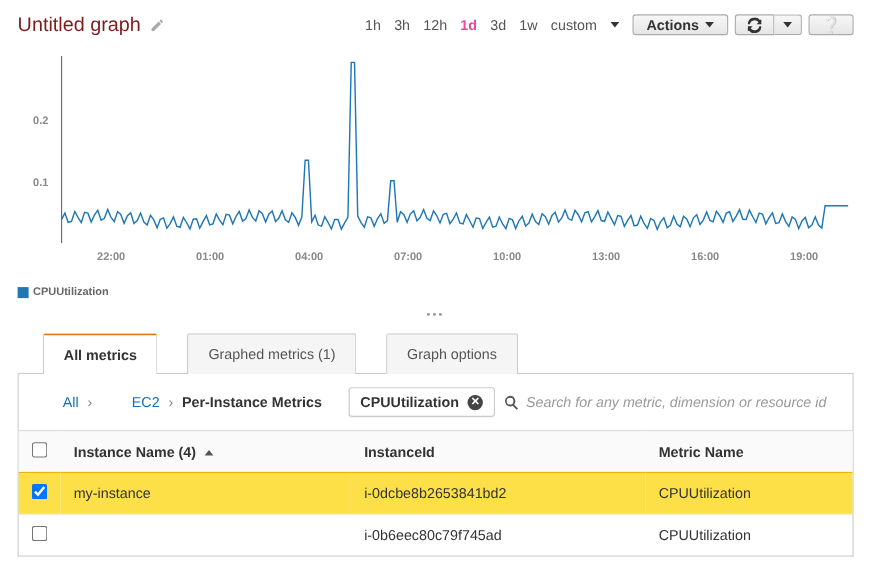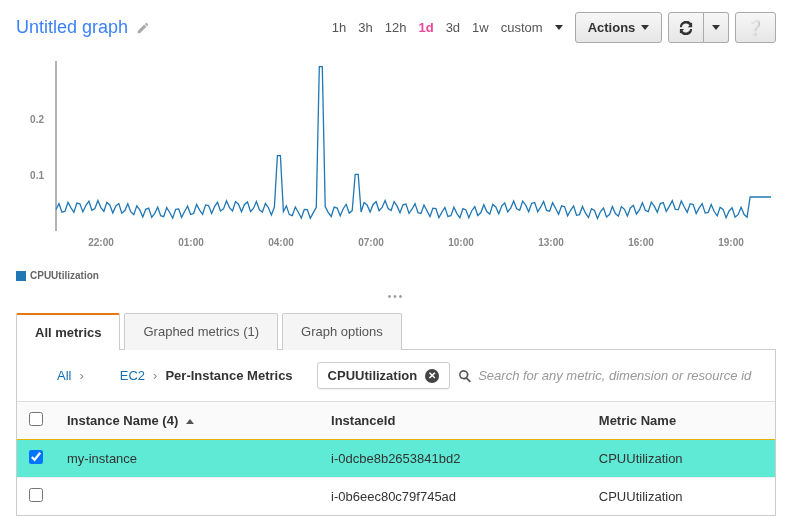--- a/index.html
+++ b/index.html
@@ -1,61 +1,61 @@
 <!DOCTYPE html>
 <html><head>
   <meta charset="utf-8">
   <style>
     * { box-sizing: border-box; margin: 0; padding: 0; }
     body { font-family: Arial, Helvetica, sans-serif; font-size: 13px; color: #333; background: #fff; width: 792px; }
     .container { padding: 12px 16px 16px 16px; }
     .header { display: flex; align-items: center; justify-content: space-between; margin-bottom: 4px; }
     .title-wrap { display: flex; align-items: center; gap: 8px; }
-    .title { font-size: 18px; font-weight: 400; color: #3b82f6; }
+    .title { font-size: 18px; font-weight: 400; color: #7f1d1d; }
     .icon-edit { width: 14px; height: 14px; fill: #aaa; cursor: pointer; }
     .controls { display: flex; align-items: center; gap: 6px; margin-left: 46px; }
     .range { display: flex; align-items: center; gap: 12px; font-size: 13px; color: #555; margin-right: 6px; }
     .range span { cursor: pointer; }
     .range .active { color: #ec4899; font-weight: bold; }
-    .btn { display: inline-flex; align-items: center; justify-content: center; gap: 6px; height: 31px; padding: 0 12px; border: 1px solid #aaa; border-radius: 3px; background: linear-gradient(#f7f7f7,#e6e6e6); color: #333; font-weight: bold; font-size: 13px; cursor: pointer; }
+    .btn { display: inline-flex; align-items: center; justify-content: center; gap: 6px; height: 19px; padding: 0 12px; border: 1px solid #aaa; border-radius: 3px; background: linear-gradient(#f7f7f7,#e6e6e6); color: #333; font-weight: bold; font-size: 13px; cursor: pointer; }
     .btn-group { display: inline-flex; }
     .btn-group .btn:first-child { border-top-right-radius: 0; border-bottom-right-radius: 0; }
     .btn-group .btn.split { border-top-left-radius: 0; border-bottom-left-radius: 0; border-left: none; padding: 0 8px; }
     .btn-icon { padding: 0 10px; }
     .caret { display: inline-block; width: 0; height: 0; border-left: 4px solid transparent; border-right: 4px solid transparent; border-top: 5px solid #333; }
     .ref-icon { width: 14px; height: 14px; }
     .help-q { font-size: 15px; font-weight: bold; color: #555; }
 
     .chart-area { margin: 8px 0 4px 0; font-weight: bold; }
     .legend { display: flex; align-items: center; gap: 4px; font-size: 10px; color: #666; margin-top: 6px; }
     .legend-sq { width: 10px; height: 10px; background: #1f77b4; }
     .drag-handle { text-align: center; color: #999; font-size: 10px; letter-spacing: 2px; padding: 6px 0 10px; cursor: row-resize; }
 
     .tabs { display: flex; border-bottom: 1px solid #ccc; }
-    .tab { padding: 10px 18px; border: 1px solid #ccc; border-bottom: none; background: #f5f5f5; color: #555; font-size: 13px; cursor: pointer; margin-right: 4px; border-top-left-radius: 2px; border-top-right-radius: 2px; position: relative; top: 1px; }
+    .tab { padding: 10px 18px; border: 1px solid #ccc; border-bottom: none; background: #f5f5f5; color: #555; font-size: 13px; cursor: pointer; margin-right: 4px; border-top-left-radius: 2px; border-top-right-radius: 2px; position: relative; top: 1px; margin-left: 23px; }
     .tab.active { background: #fff; border-top: 2px solid #e47911; font-weight: bold; color: #333; }
 
     .metrics-panel { border: 1px solid #ccc; border-top: none; }
     .breadcrumb-bar { display: flex; align-items: center; gap: 8px; padding: 12px 12px; }
     .bc { color: #146eb4; cursor: pointer; margin-left: 28px; }
     .bc-sep { color: #888; }
     .bc-last { font-weight: bold; color: #333; }
     .pill { display: inline-flex; align-items: center; gap: 8px; border: 1px solid #ccc; border-radius: 3px; padding: 5px 10px; font-weight: bold; background: #fff; box-shadow: 0 1px 1px rgba(0,0,0,.05); }
     .pill-x { width: 14px; height: 14px; border-radius: 50%; background: #444; color: #fff; display: inline-flex; align-items: center; justify-content: center; font-size: 10px; cursor: pointer; line-height: 1; }
     .search-wrap { flex: 1; display: flex; align-items: center; gap: 6px; color: #888; }
     .search-input { border: none; outline: none; font-size: 13px; flex: 1; color: #333; }
     .search-input::placeholder { color: #999; font-style: italic; }
     .mag { width: 14px; height: 14px; }
 
     table.data { width: 100%; border-collapse: collapse; }
     table.data th, table.data td { text-align: left; padding: 10px 12px; border-top: 1px solid #eee; font-size: 13px; }
     table.data thead th { background: #fafafa; border-top: 1px solid #ddd; border-bottom: 1px solid #eab308; font-weight: bold; }
     table.data thead th:first-child, table.data td:first-child { width: 34px; text-align: center; }
     .sort-caret { display: inline-block; margin-left: 8px; width: 0; height: 0; border-left: 4px solid transparent; border-right: 4px solid transparent; border-bottom: 5px solid #555; vertical-align: middle; }
-    tr.selected { background: #5eead4; }
+    tr.selected { background: #fde047; }
     input[type=checkbox] { width: 14px; height: 14px; }
 
     svg.chart { width: 100%; height: 210px; }
     .axis { stroke: #666; stroke-width: 1; }
     .tick-label { font-size: 10px; fill: #888; }
     .axis-label { font-size: 10px; fill: #888; }
     .chart-line { fill: none; stroke: #1f77b4; stroke-width: 1.3; }
   </style>
 </head>
 <body>

